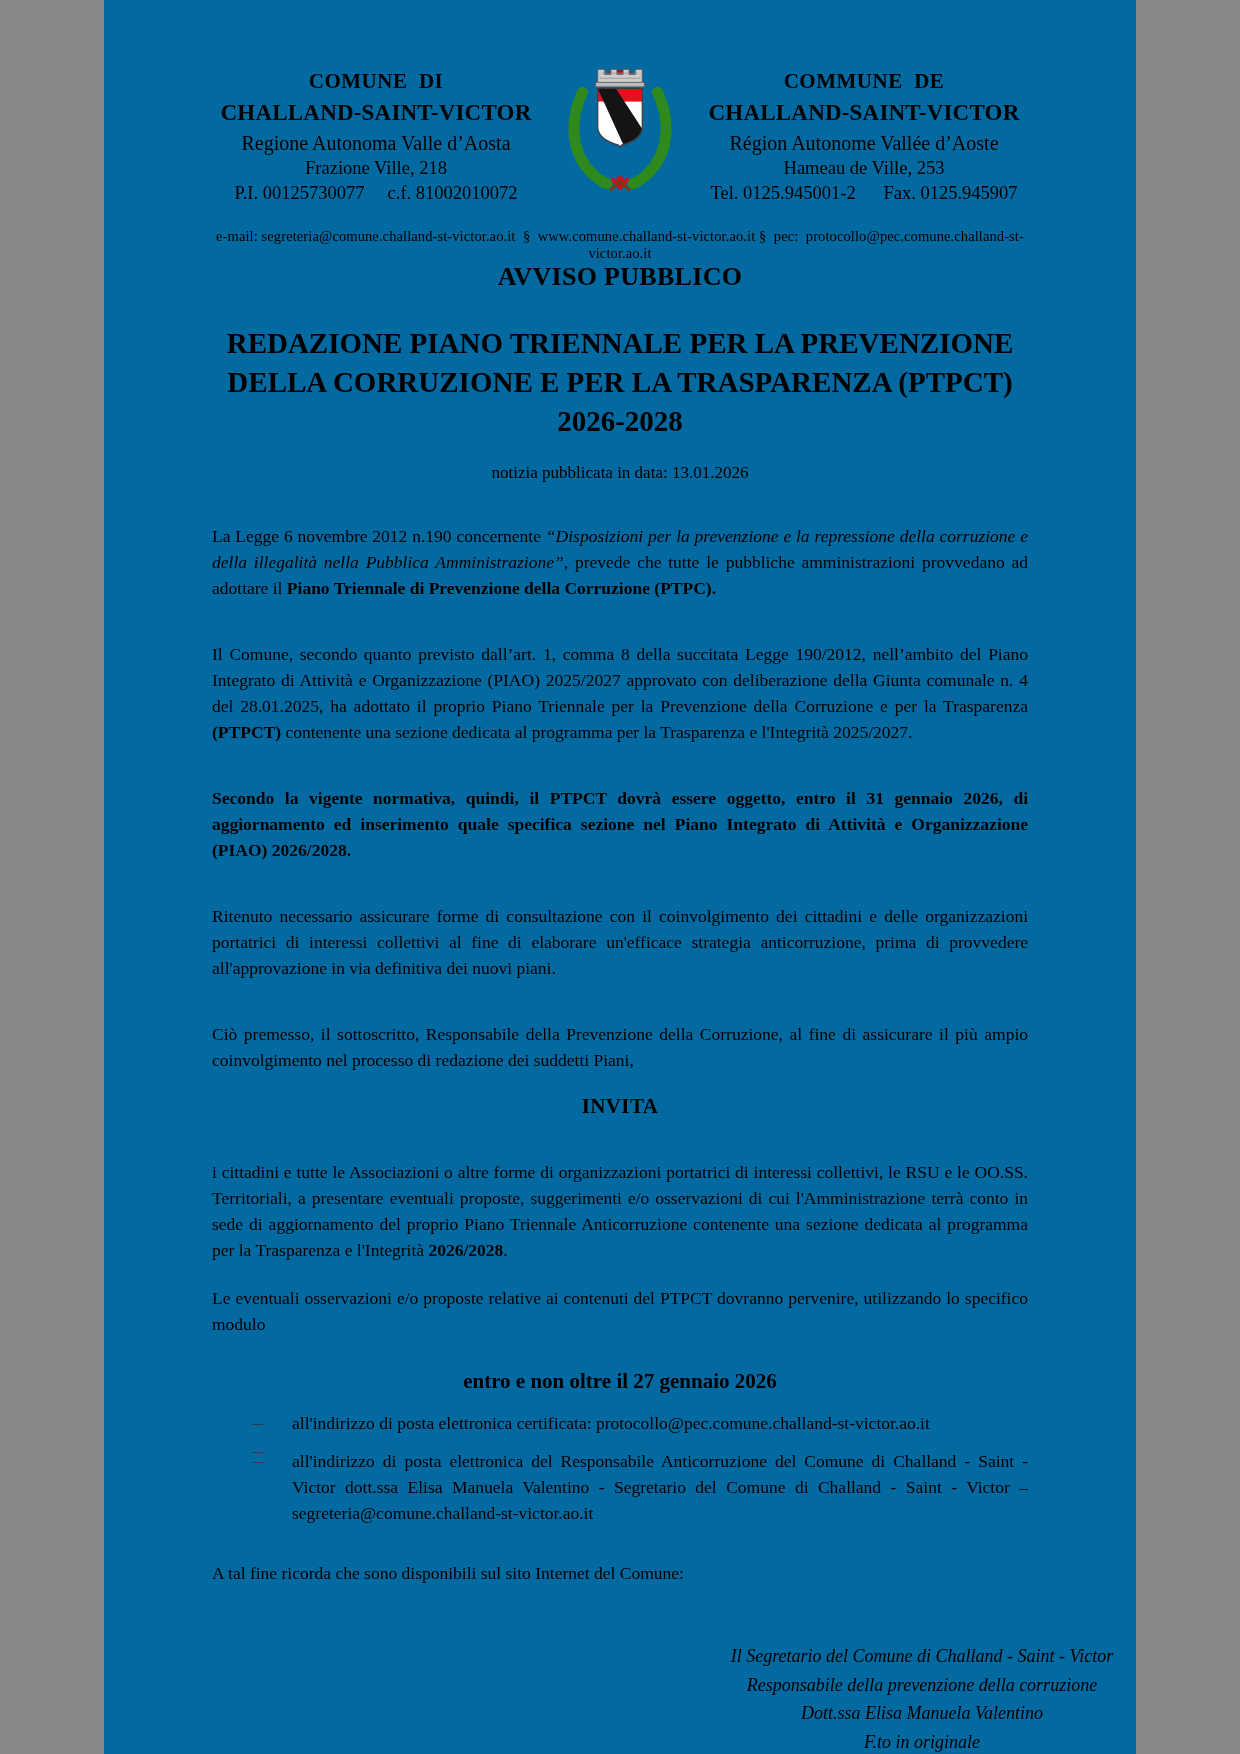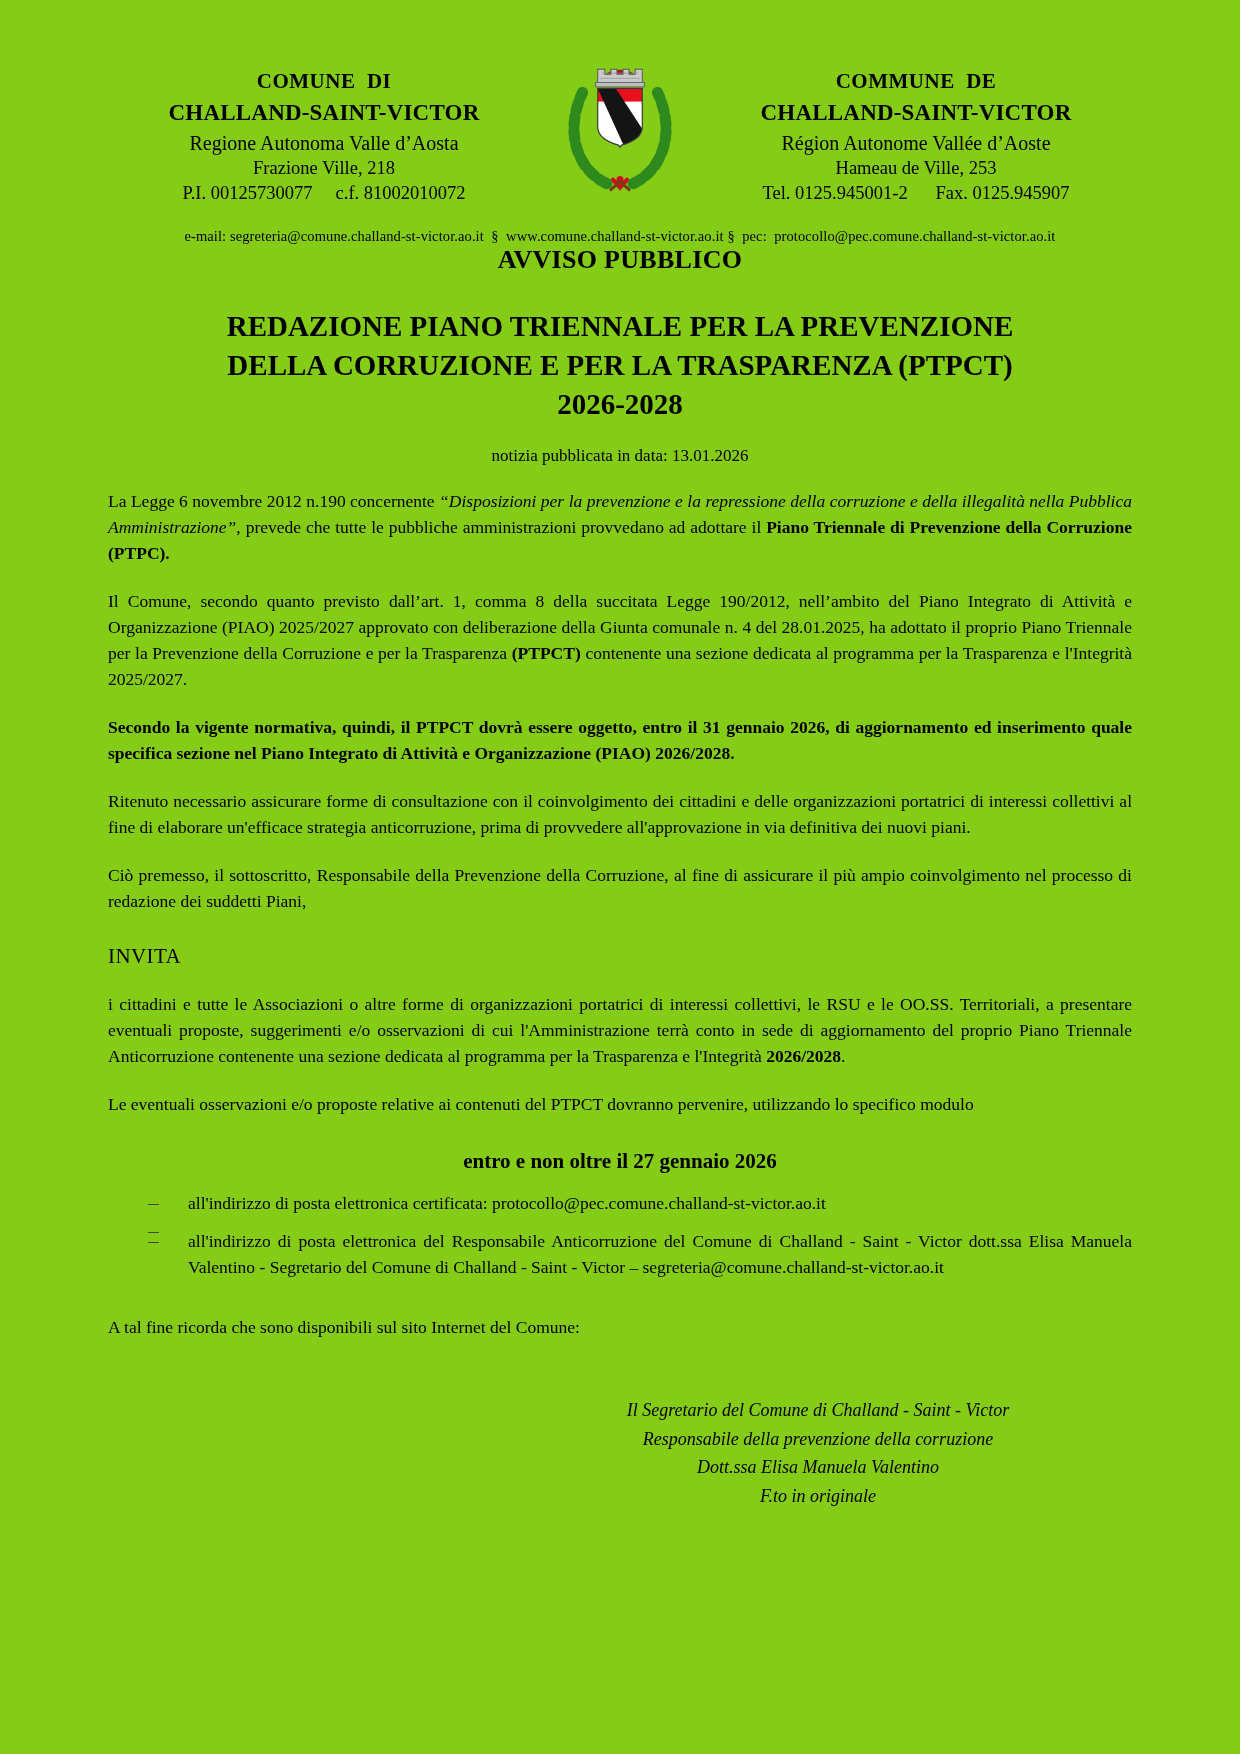--- a/index.html
+++ b/index.html
@@ -1,20 +1,20 @@
 <!DOCTYPE html>
 <html><head>
 <meta charset="utf-8">
 <style>
   html,body{margin:0;padding:0;background:#888;}
   .page{
     position:relative;
-    width:1240px;height:1754px;
+    width:1032px;height:1754px;
     margin:0 auto;
-    background:#84cc16;
+    background:#0369a1;
     color:#000;
     font-family:"Liberation Serif","DejaVu Serif",serif;
     overflow:hidden;
     box-sizing:border-box;
     padding:56px 108px 40px 108px;
   }
   .pre{white-space:pre-wrap;}
   .b{font-weight:bold;}
   .i{font-style:italic;}
 
@@ -30,23 +30,23 @@
   .contact{
     text-align:center;font-size:14.5px;margin-top:14px;letter-spacing:.1px;
   }
 
   
   .kicker{text-align:center;font-weight:bold;font-size:26px;letter-spacing:.3px;}
   .main-title{text-align:center;font-weight:bold;font-size:29px;line-height:39px;margin-top:32px;}
   .published{text-align:center;font-size:17px;margin-top:22px;}
 
   
-  .para{font-size:17.5px;line-height:26px;text-align:justify;margin-top:22px;}
+  .para{font-size:17.5px;line-height:26px;text-align:justify;margin-top:40px;}
   .para.bold{font-weight:bold;}
-  .center-word{text-align:left;font-weight:normal;font-size:21px;margin-top:30px;margin-bottom:4px;letter-spacing:.4px;}
+  .center-word{text-align:center;font-weight:bold;font-size:21px;margin-top:21px;margin-bottom:4px;letter-spacing:.4px;}
   .deadline{text-align:center;font-weight:bold;font-size:21px;margin-top:32px;margin-bottom:6px;}
 
   
   .blist{margin-top:16px;}
   .blist .item{display:flex;margin-top:12px;}
   .blist .marker{flex:0 0 14px;margin-left:40px;margin-right:26px;position:relative;top:4px;}
   .dash2{display:block;width:11px;height:9px;border-top:1.5px solid #333;border-bottom:1.5px solid #333;opacity:.85;}
   .dash2.lo{border-top-color:transparent;}
   .blist .txt{flex:1 1 auto;font-size:17.5px;line-height:26px;}
   .blist .txt.just{text-align:justify;}

